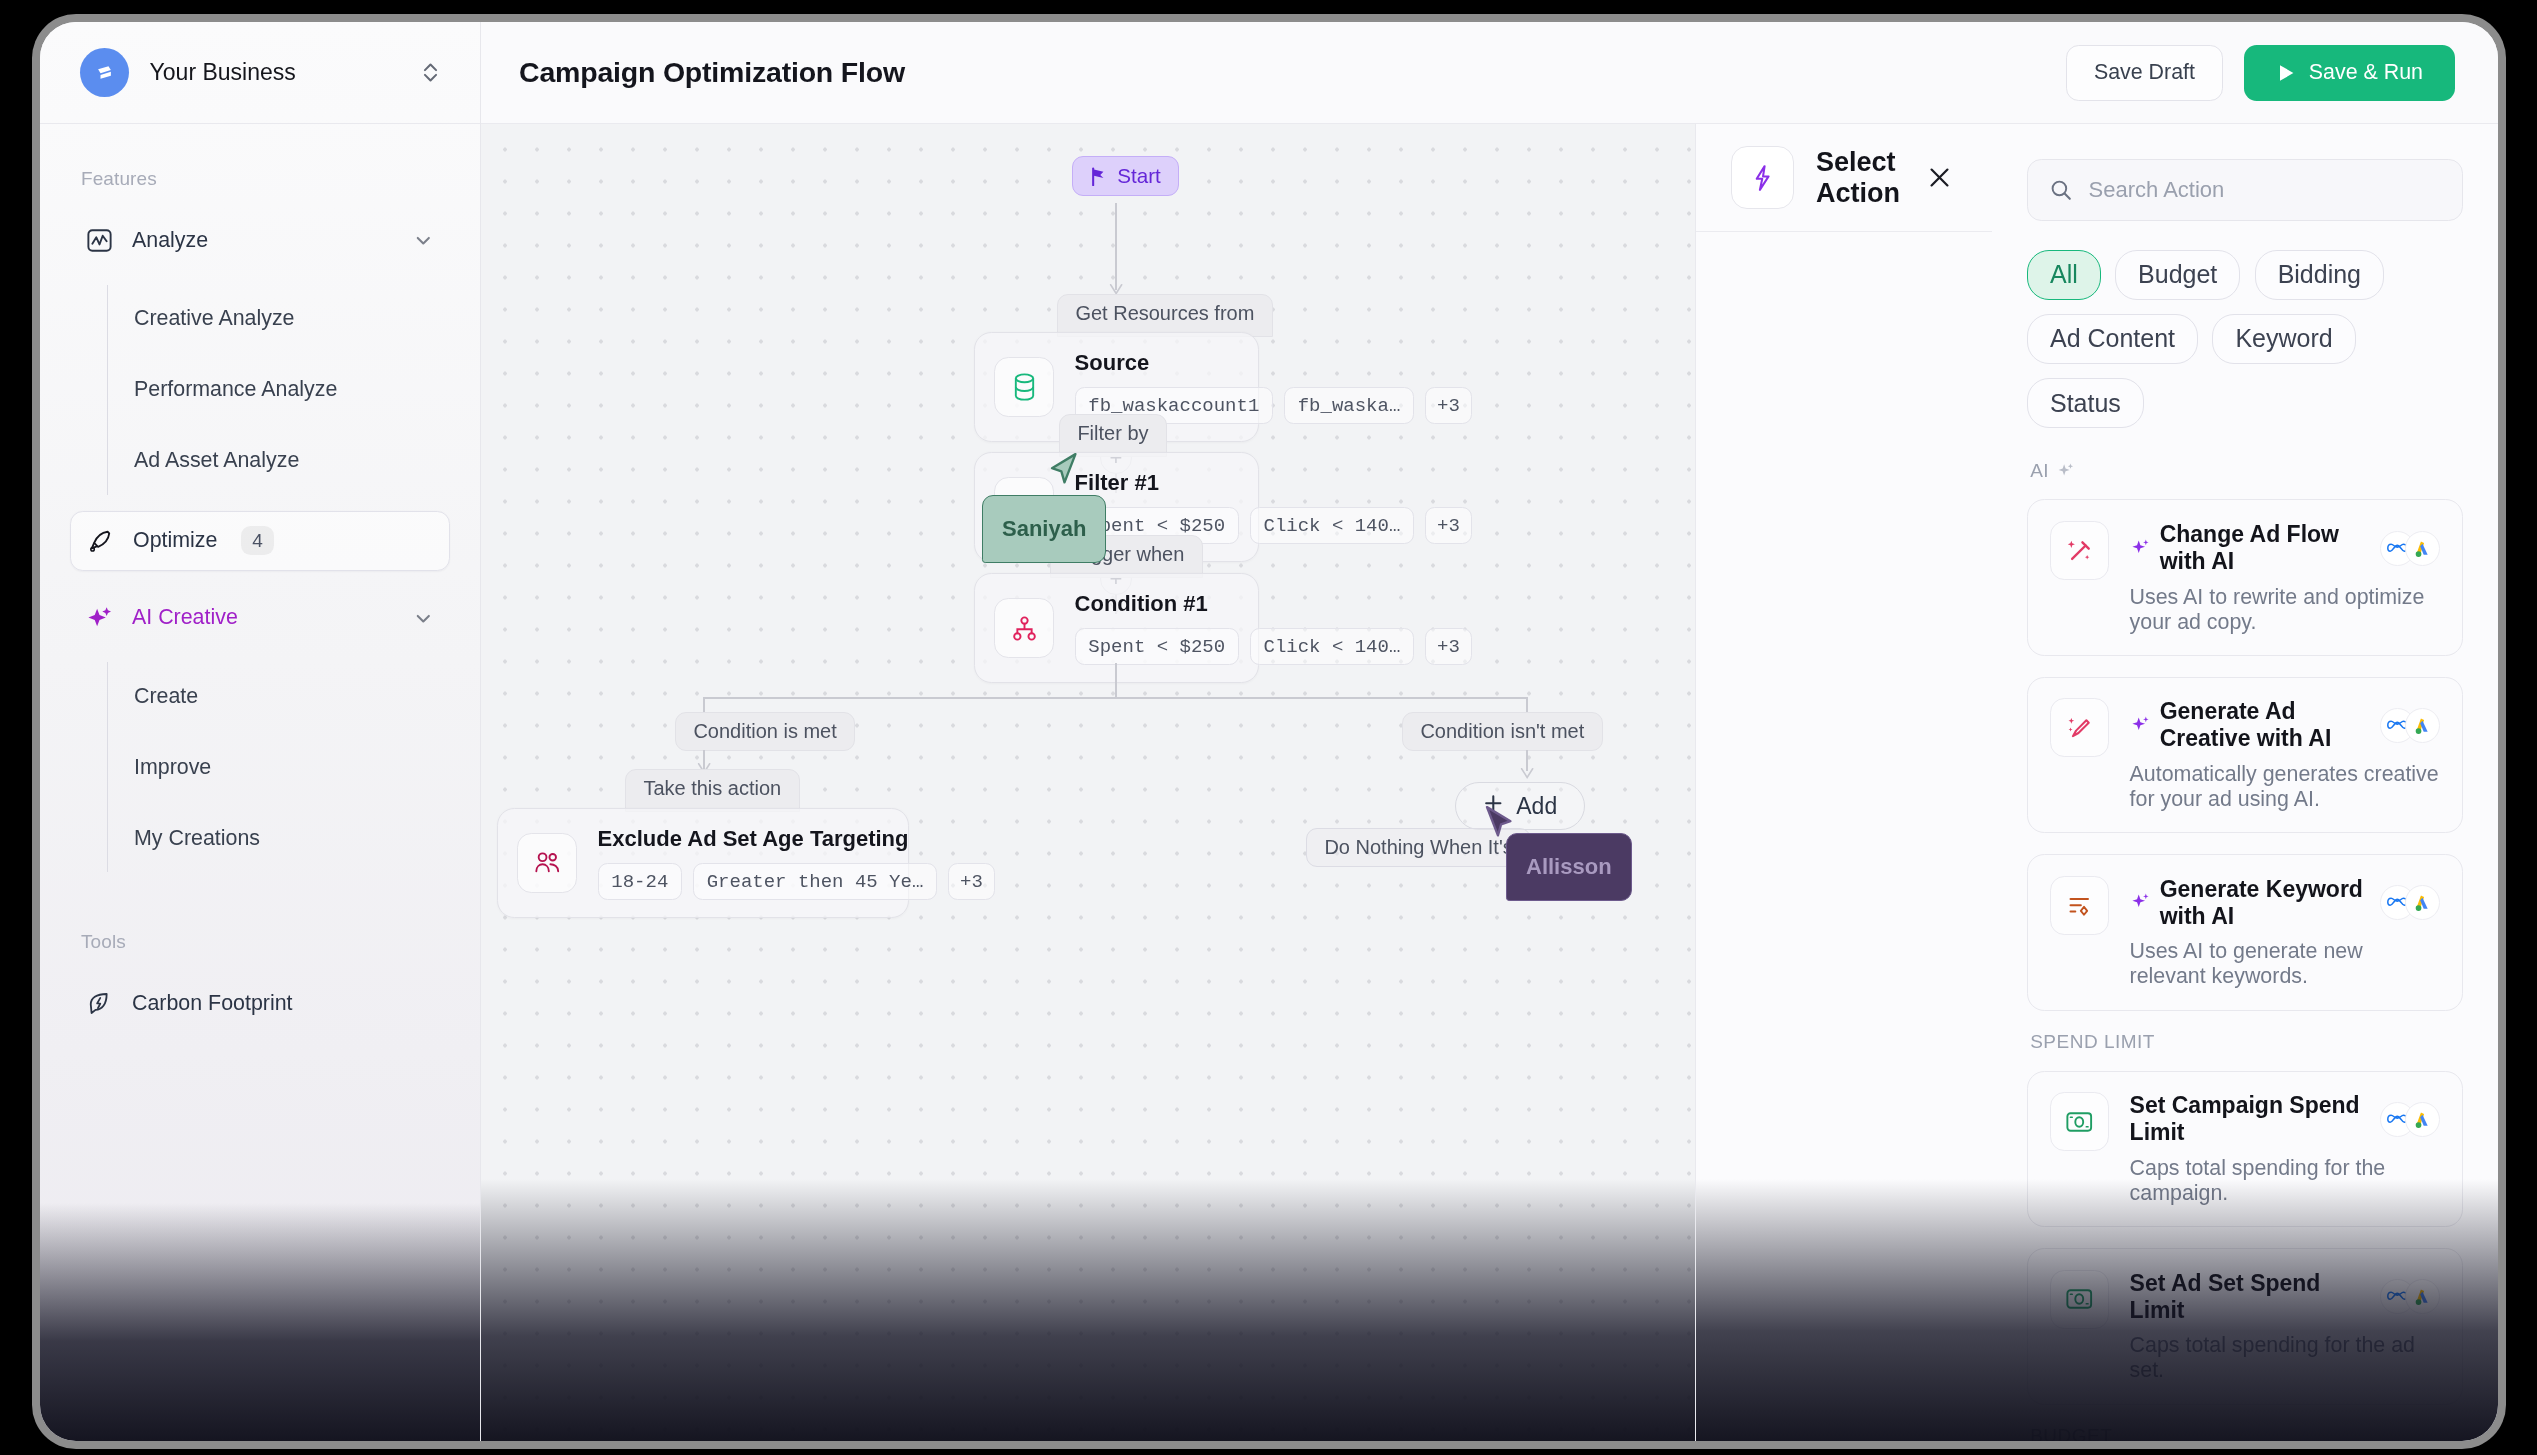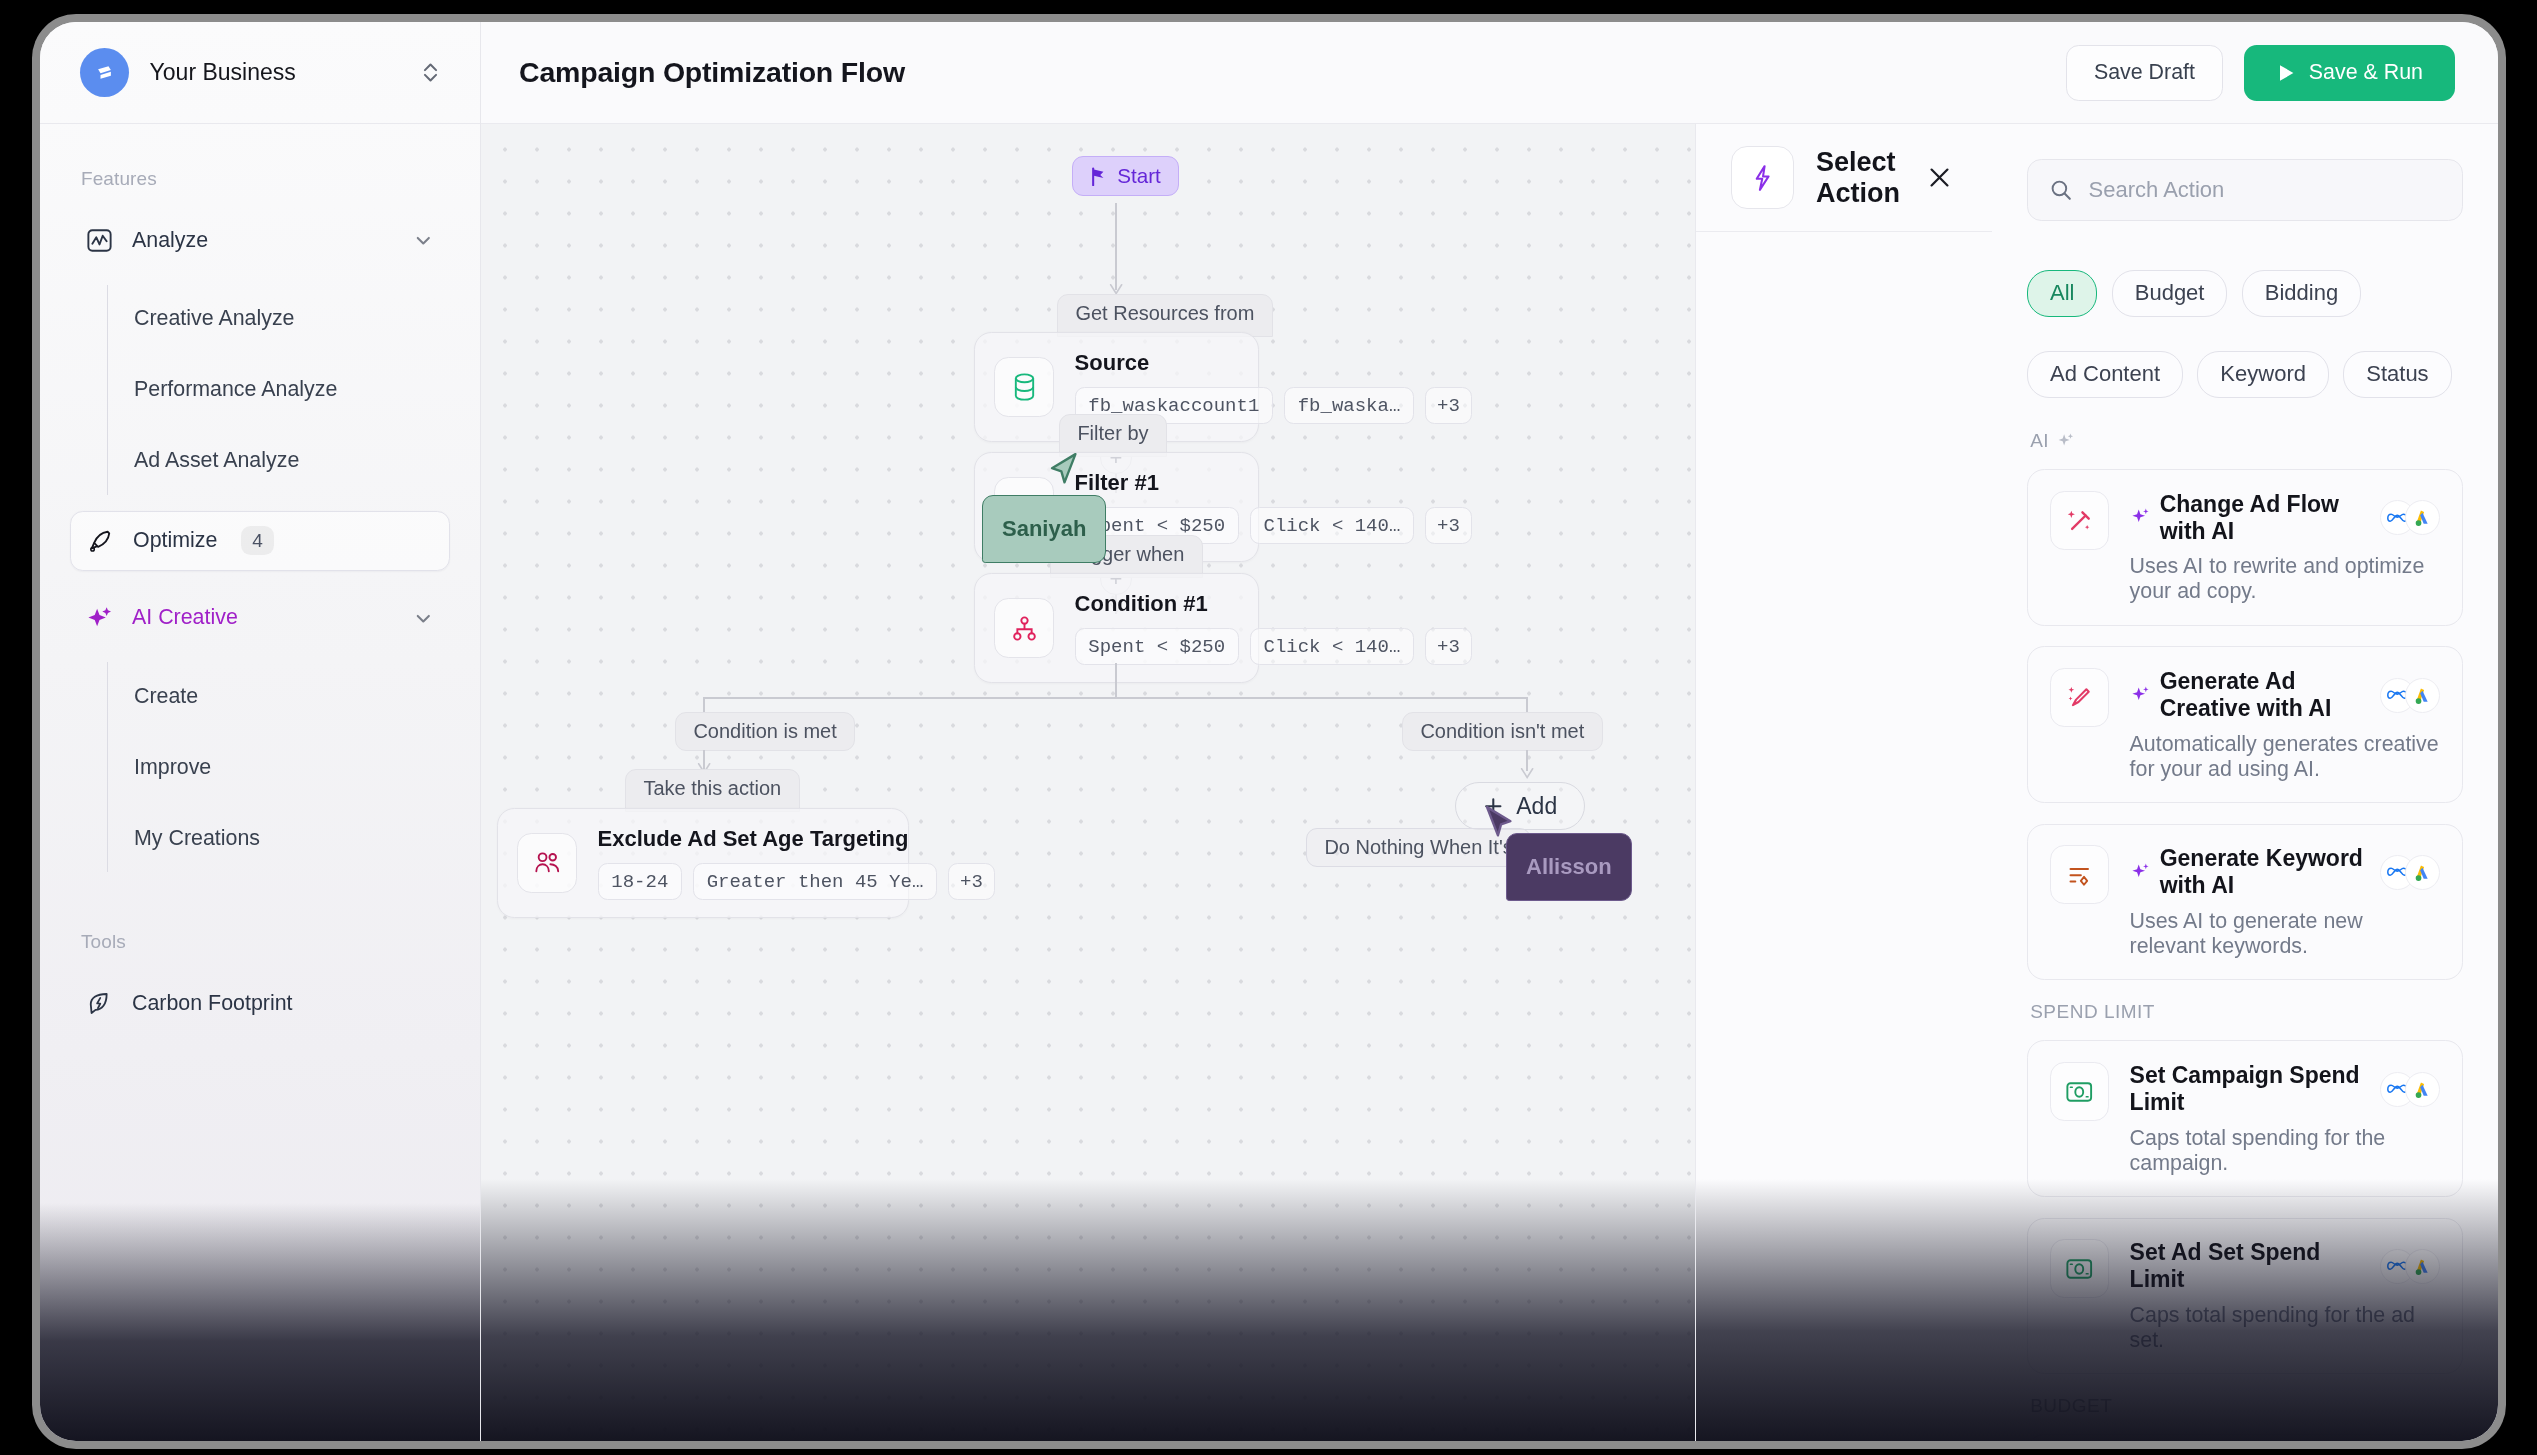--- a/index.html
+++ b/index.html
@@ -143,21 +143,21 @@
 
   .conn { position: absolute; background: #c9cad1; }
   .plus-btn {
     position: absolute; width: 32px; height: 32px; border-radius: 50%;
     background: #f3f3f6; border: 0.8px solid #d8d9e0; color: #60667a;
     display: flex; align-items: center; justify-content: center; font-size: 22px; line-height: 1;
   }
   .add-btn {
     border: 0.8px solid #d9dae1; border-radius: 24px; background: rgba(250,250,252,.35);
     padding: 9.5px 27px; font-size: 23px; color: #2b3445;
-    display: inline-flex; align-items: center; gap: 12.7px;
+    display: inline-flex; gap: 12.7px;
   }
 
   .cursor-tag {
     position: absolute; display: flex; align-items: flex-start; z-index: 35;
   }
   .cursor-name {
     border-radius: 11px 11px 11px 3.2px; padding: 20px 19px;
     font-size: 22px; font-weight: 700;
   }
   .cursor-green .cursor-name { background: #a8cbbd; border: 1.6px solid #3f7d65; color: #2d5f4b; }
@@ -189,21 +189,21 @@
   }
   .search-input {
     border: none; outline: none; background: transparent; flex: 1;
     font-size: 22px; color: #3c4251; font-family: "Liberation Sans", sans-serif;
   }
   .search-input::placeholder { color: #9aa0ae; }
 
   .filters { display: flex; flex-wrap: wrap; gap: 14.3px; margin-bottom: 32px; }
   .fchip {
     border: 0.8px solid #e2e2ea; border-radius: 22px; padding: 9.5px 22px;
-    font-size: 22px; color: #3c4251; background: #fcfcfe; margin-top: 20px;
+    font-size: 25px; color: #3c4251; background: #fcfcfe;
   }
   .fchip.sel { background: #def4e9; border: 1.6px solid #17b87c; color: #17875e; }
 
   .group-head {
     font-size: 19px; color: #9aa0ae; letter-spacing: 0.5px;
     margin: 8px 0 17.4px 3.2px; display: flex; align-items: center; gap: 8px;
   }
   .action-card {
     border: 0.8px solid #e8e8ee; border-radius: 17.4px; background: #fbfbfd;
     padding: 20.6px 22px; display: flex; gap: 20.6px; align-items: flex-start;

